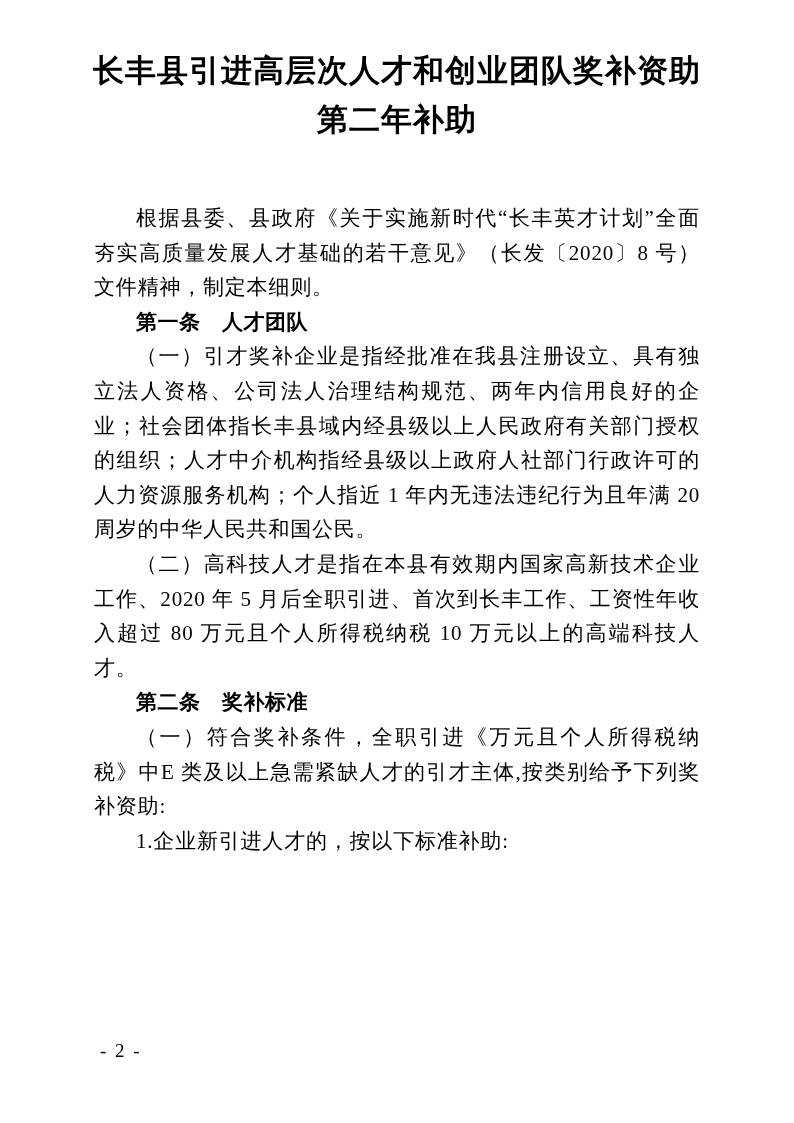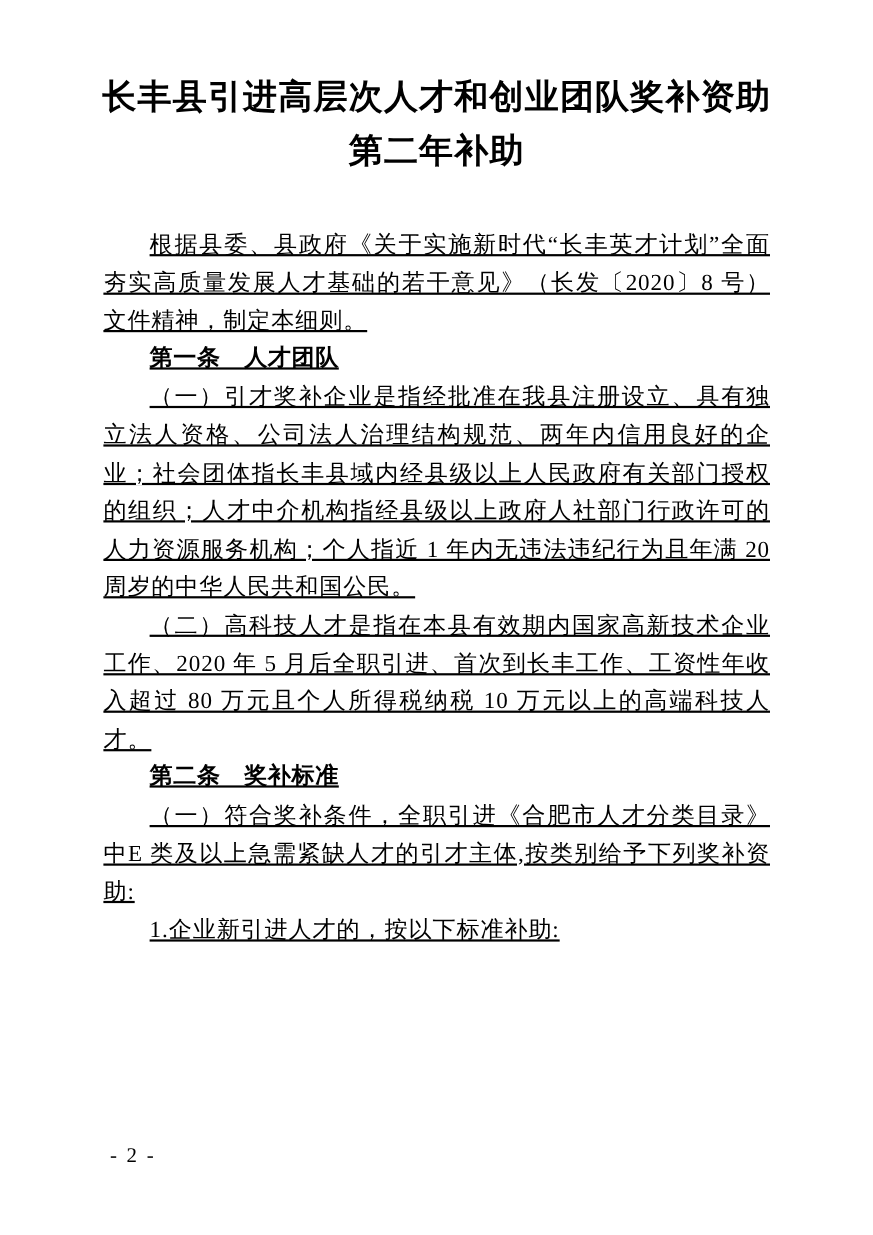--- a/index.html
+++ b/index.html
@@ -12,32 +12,31 @@
     width: 794px;
     height: 1123px;
     background: #ffffff;
     color: #000000;
     font-family: "Liberation Serif", "DejaVu Serif", serif;
     overflow: hidden;
   }
   .doc-title {
     width: 620px;
     margin: 0 auto;
-    padding-top: 63px;
+    padding-top: 46px;
     text-align: center;
     font-size: 31px;
     line-height: 49px;
     font-weight: bold;
     letter-spacing: 1px;
     font-family: "Liberation Serif", "DejaVu Serif", serif;
   }
   .content {
     width: 606px;
-    margin: 44px auto 0 auto;
-    text-decoration: underline;
+    margin: 57px auto 0 auto;
   }
   .content p {
     margin: 0;
     font-size: 21px;
     line-height: 34.6px;
     letter-spacing: 0.8px;
     text-align: justify;
     text-justify: inter-ideograph;
     text-indent: 2em;
   }
@@ -64,19 +63,19 @@
     <span>长丰县引进高层次人才和创业团队奖补资助</span><br>
     <span>第二年补助</span>
   </h1>
 
   <div class="content">
     <p class="para-body">根据县委、县政府《关于实施新时代“长丰英才计划”全面夯实高质量发展人才基础的若干意见》（长发〔2020〕8 号）文件精神，制定本细则。</p>
     <p class="para-heading">第一条　人才团队</p>
     <p class="para-body">（一）引才奖补企业是指经批准在我县注册设立、具有独立法人资格、公司法人治理结构规范、两年内信用良好的企业；社会团体指长丰县域内经县级以上人民政府有关部门授权的组织；人才中介机构指经县级以上政府人社部门行政许可的人力资源服务机构；个人指近 1 年内无违法违纪行为且年满 20 周岁的中华人民共和国公民。</p>
     <p class="para-body">（二）高科技人才是指在本县有效期内国家高新技术企业工作、2020 年 5 月后全职引进、首次到长丰工作、工资性年收入超过 80 万元且个人所得税纳税 10 万元以上的高端科技人才。</p>
     <p class="para-heading">第二条　奖补标准</p>
-    <p class="para-body">（一）符合奖补条件，全职引进《合肥市人才分类目录》中E 类及以上急需紧缺人才的引才主体,按类别给予下列奖补资助:</p>
+    <p class="para-body">（一）符合奖补条件，全职引进《万元且个人所得税纳税》中E 类及以上急需紧缺人才的引才主体,按类别给予下列奖补资助:</p>
     <p class="para-body">1.企业新引进人才的，按以下标准补助:</p>
   </div>
 
   <div class="page-number">- 2 -</div>
 
 </div>
 
 </body></html>

